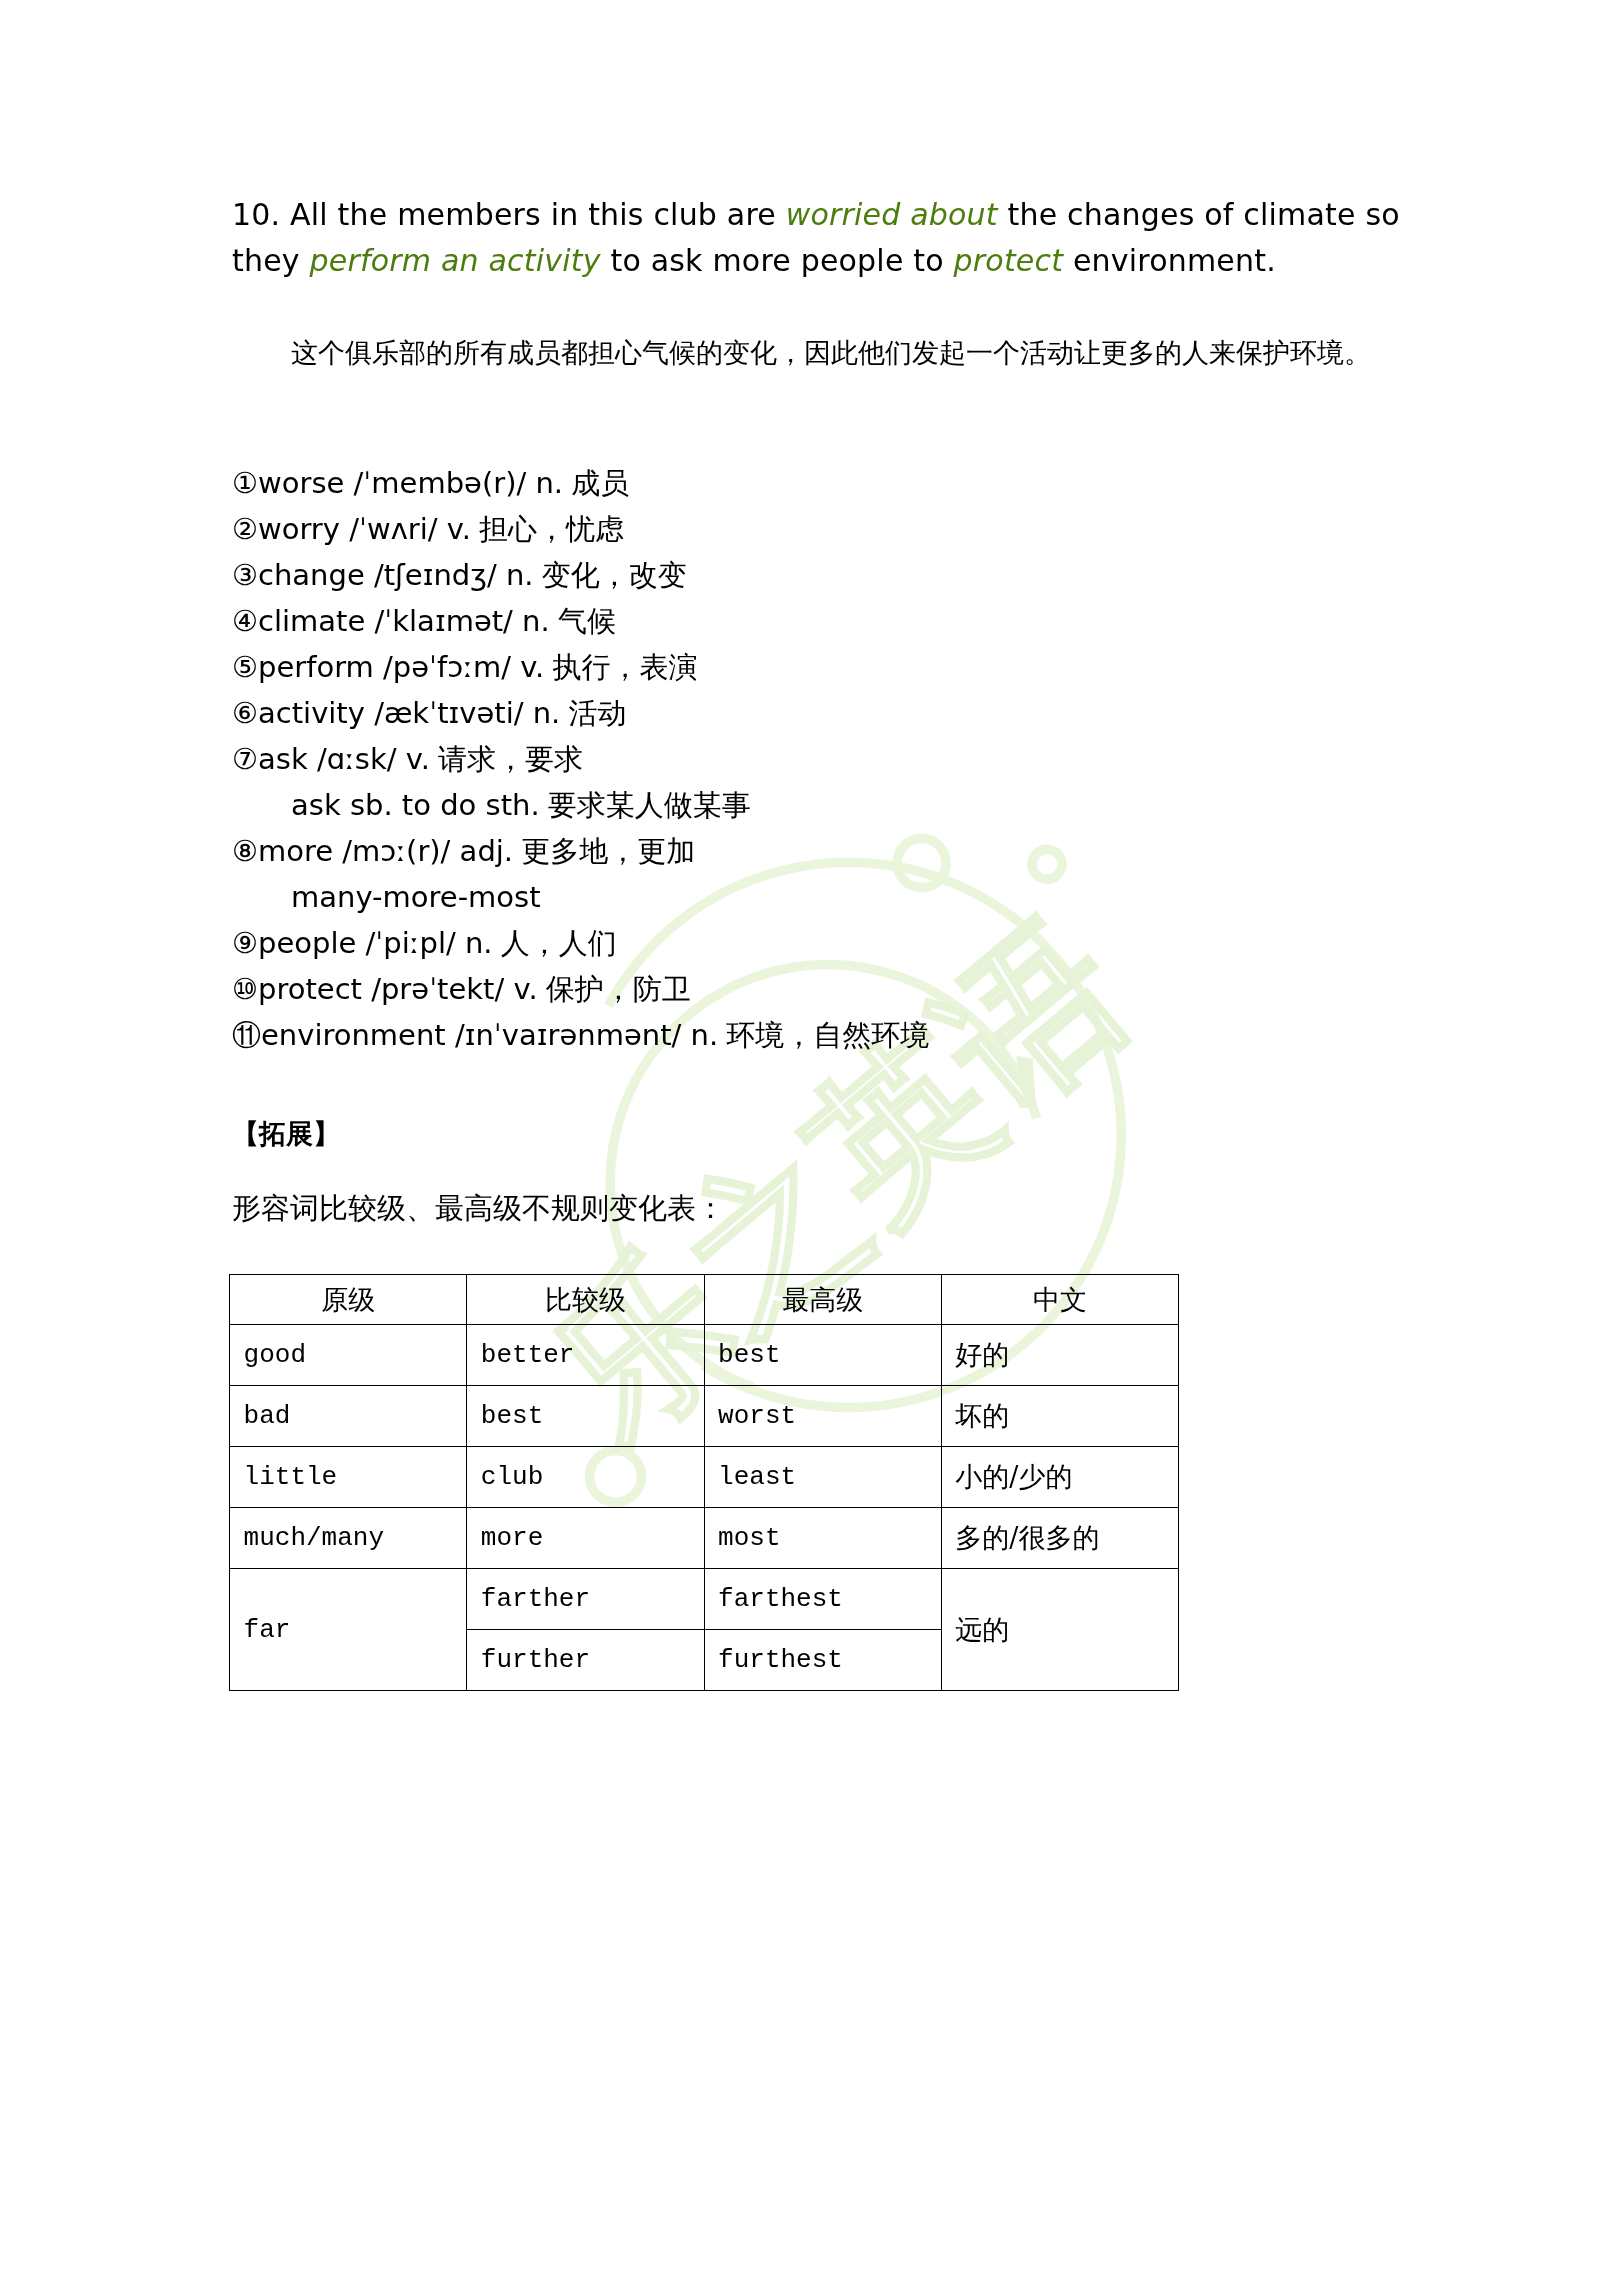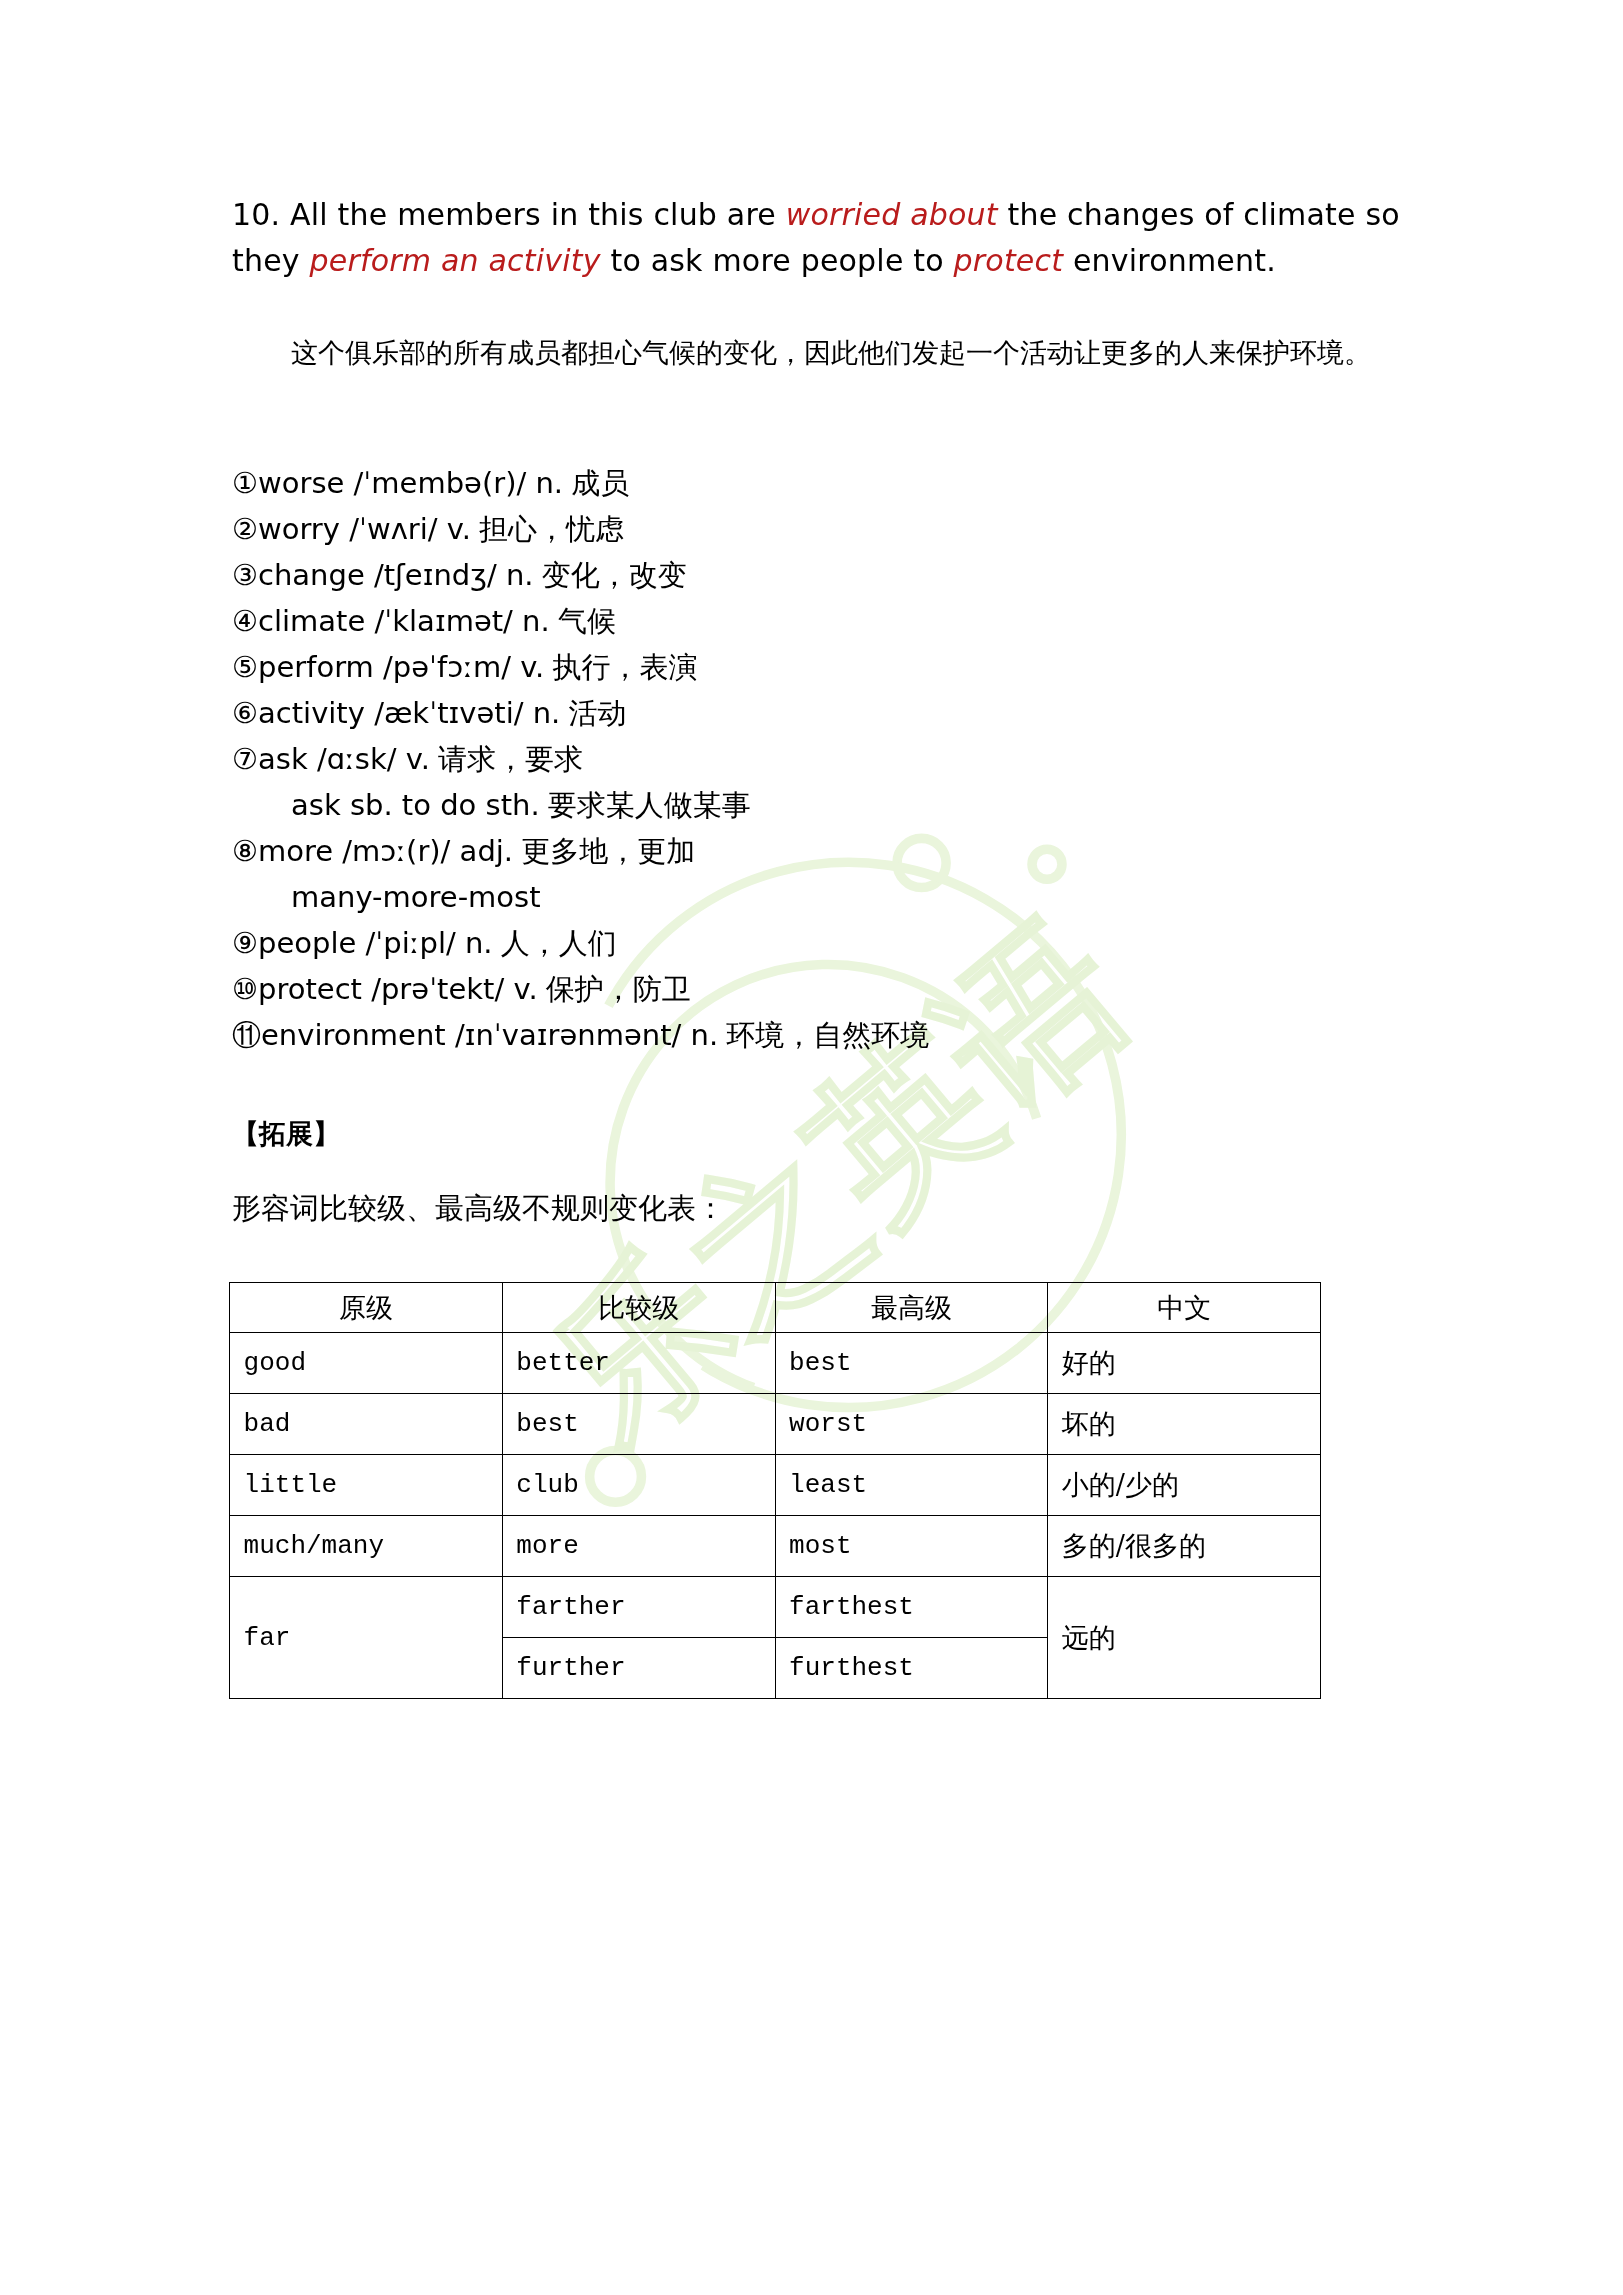--- a/index.html
+++ b/index.html
@@ -2,34 +2,34 @@
 <html style="font-size:11px"><head>
 <meta charset="utf-8">
 <style>
   html, body { margin:0; padding:0; background:#ffffff; }
   body { width:1623px; height:2295px; position:relative; overflow:hidden; font-family:"DejaVu Sans", "Liberation Sans", sans-serif; color:#000; }
   .abs { position:absolute; }
   .watermark { position:absolute; left:0; top:0; width:1623px; height:2295px; pointer-events:none; z-index:0; }
   .content { position:absolute; left:0; top:0; width:1623px; height:2295px; z-index:1; }
 
   .sentence { left:232px; top:192px; width:1173px; font-family:"DejaVu Sans", sans-serif; font-size:30px; line-height:46px; letter-spacing:0.2px; }
-  .sentence .hl { color:#b91c1c; font-style:italic; }
+  .sentence .hl { color:#4d7c0f; font-style:italic; }
 
   .translation { left:232px; top:333px; width:1173px; font-family:"DejaVu Serif", serif; font-size:27px; line-height:40px; text-indent:59px; }
 
   .vocab { left:232px; top:460px; width:1227px; font-family:"DejaVu Sans", sans-serif; font-size:29px; }
   .vocab .line { height:46px; line-height:46px; white-space:nowrap; }
   .vocab .line.sub { padding-left:59px; }
   .vocab .num { font-family:"DejaVu Sans", sans-serif; }
   .vocab .zh { font-family:"DejaVu Serif", serif; margin-left:8.2px;text-align:right; }
 
   .ext-title { left:232px; top:1104px; font-family:Liberation Mono, monospace; font-size:27px; font-weight:bold; line-height:38px;margin-top:13px; }
   .ext-sub { left:232px; top:1189px; font-family:"DejaVu Serif", serif; font-size:29px; line-height:38px; }
 
-  table.forms { position:absolute; left:229px; top:1274px; border-collapse:collapse; table-layout:fixed; width:1092px; font-family:"Liberation Mono", "DejaVu Sans Mono", monospace; font-size:26px;margin-top:8px; }
+  table.forms { position:absolute; left:229px; top:1274px; border-collapse:collapse; table-layout:fixed; width:950px; font-family:"Liberation Mono", "DejaVu Sans Mono", monospace; font-size:26px; }
   table.forms col { width:237px; }
   table.forms td, table.forms th { border:1.7px solid #000; padding:0 0 0 13.6px; text-align:left; vertical-align:middle; font-weight:normal; }
   table.forms th { height:49px; text-align:center; padding:0; font-family:"DejaVu Serif", serif; font-size:27px; }
   table.forms td { height:60px; }
   table.forms td.zh { font-family:"DejaVu Serif", serif; font-size:27px; }
 </style>
 </head>
 <body>
 
 <svg class="watermark" viewBox="0 0 2381 3367" xmlns="http://www.w3.org/2000/svg">

